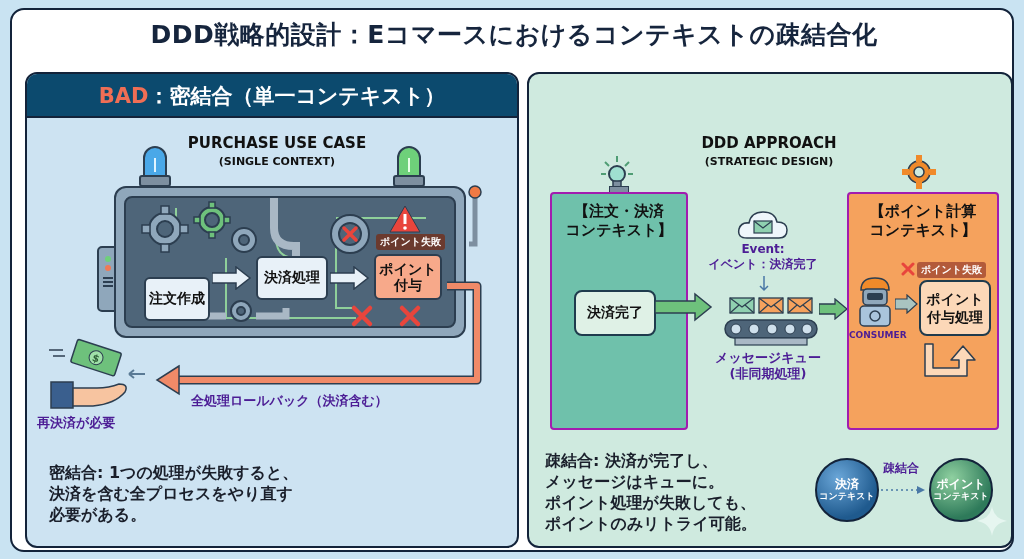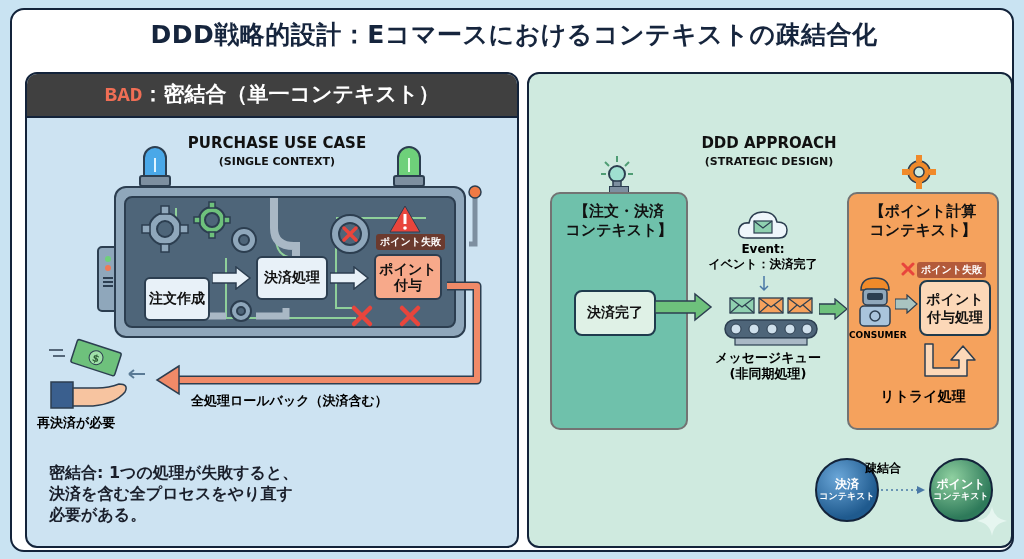--- a/index.html
+++ b/index.html
@@ -21,21 +21,21 @@
   .panel {
     position: absolute; top: 62px; height: 476px; border: 2px solid #13233a;
     border-radius: 12px; overflow: hidden;
   }
   .panel.bad { left: 13px; width: 494px; background: #cde3f2; }
   .panel.good { left: 515px; width: 486px; background: #cfeadf; }
   .panel-header {
     height: 44px; line-height: 44px; text-align: center; font-size: 21px;
     font-weight: bold; color: #ffffff; border-bottom: 2px solid #13233a;
   }
-  .bad .panel-header { background: #404040; font-family: Liberation Mono, monospace; }
+  .bad .panel-header { background: #0c4a6e; }
   .good .panel-header { background: #4f9d74; }
   .bad-word { color: #f06e55; }
 
   .sub-title { position: absolute; text-align: center; font-weight: bold; color: #111; }
   .sub-title .main { font-size: 15px; display: block; }
   .sub-title .sub { font-size: 11px; display: block; margin-top: 3px; }
 
   .abs { position: absolute; }
 
   
@@ -50,29 +50,29 @@
   .step-box {
     position: absolute; background: #e8f1f8; border: 2px solid #2c3e50;
     border-radius: 6px; font-weight: bold; font-size: 14px; text-align: center;
     display: flex; align-items: center; justify-content: center; color: #111;
   }
   .step-box.fail { background: #f7a98a; line-height: 1.15; }
   .fail-tag {
     position: absolute; background: #6b3a2e; color: #fff; font-size: 10px;
     font-weight: bold; padding: 1px 4px; border-radius: 3px;
   }
-  .label-bold { font-weight: bold; color: #000000; }
+  .label-bold { font-weight: bold; color: #4c1d95; }
 
   .desc-text {
     position: absolute; font-weight: bold; font-size: 16px; line-height: 21px; color: #1a1f2b;
   }
 
   
   .ctx-box {
-    position: absolute; border: 2px solid #737373; border-radius: 10px;
+    position: absolute; border: 2px solid #a21caf; border-radius: 4px;
   }
   .ctx-box.order { left: 21px; top: 118px; width: 138px; height: 238px; background: #6fc1ab; }
   .ctx-box.point { left: 318px; top: 118px; width: 152px; height: 238px; background: #f5a25d; }
   .ctx-title {
     position: absolute; left: 0; right: 0; top: 8px; text-align: center;
     font-weight: bold; font-size: 15px; line-height: 19px; color: #111;
   }
   .inner-box {
     position: absolute; border: 2px solid #1f3b4d; border-radius: 8px;
     font-weight: bold; font-size: 14px; text-align: center;
@@ -351,30 +351,35 @@
         <path d="M0 5 H12 V1 L22 10 L12 19 V15 H0 Z" fill="#a9c4c0" stroke="#2c3e50" stroke-width="1.2"></path>
       </svg>
       <div class="inner-box" style="left:70px; top:86px; width:72px; height:56px; background:#fcd8b8; flex-direction:column; line-height:18px;">
         <span>ポイント</span>
         <span>付与処理</span>
       </div>
       <svg class="abs" style="left:68px; top:148px;" width="70" height="42">
       <path d="M8 2 V34 H50 V18 H58 L46 4 L34 18 H42 V26 H16 V2 Z" fill="#fcd8b8" stroke="#2c3e50" stroke-width="1.5" stroke-linejoin="round"></path>
       </svg>
       <div class="abs label-bold" style="left:0; right:0; top:194px; text-align:center; font-size:14px; line-height:16px;">
-        <div>リトライ処理</div>
-      </div>
-    </div>
-
+      </div>
+    </div>
+
+    <div class="desc-text" style="left:16px; top:376px;">
+      <div>疎結合: 決済が完了し、</div>
+      <div>メッセージはキューに。</div>
+      <div>ポイント処理が失敗しても、</div>
+      <div>ポイントのみリトライ可能。</div>
+    </div>
 
     <div class="sphere" style="left:286px; top:384px; background:radial-gradient(circle at 35% 30%, #6aa6d8, #1f5a8e 70%);">
       <span class="l1">決済</span>
       <span class="l2">コンテキスト</span>
     </div>
-    <div class="abs label-bold" style="left:336px; top:386px; font-size:12px;">疎結合</div>
+    <div class="abs label-bold" style="left:354px; top:386px; font-size:12px;">疎結合</div>
     <svg class="abs" style="left:350px; top:410px;" width="48" height="12">
       <line x1="2" y1="6" x2="38" y2="6" stroke="#4a78a6" stroke-width="1.5" stroke-dasharray="2 3"></line>
       <path d="M38 2 L46 6 L38 10 Z" fill="#4a78a6"></path>
     </svg>
     <div class="sphere" style="left:400px; top:384px; background:radial-gradient(circle at 35% 30%, #8fd0a0, #2e7a5a 70%);">
       <span class="l1">ポイント</span>
       <span class="l2">コンテキスト</span>
     </div>
     <svg class="abs" style="left:448px; top:432px;" width="30" height="30">
       <path d="M15 0 Q17 13 30 15 Q17 17 15 30 Q13 17 0 15 Q13 13 15 0 Z" fill="#e6f6f0"></path>

